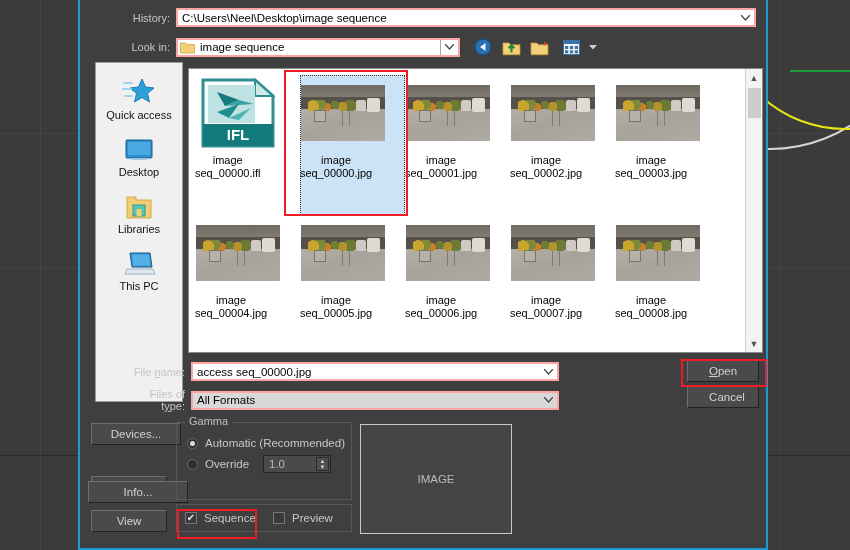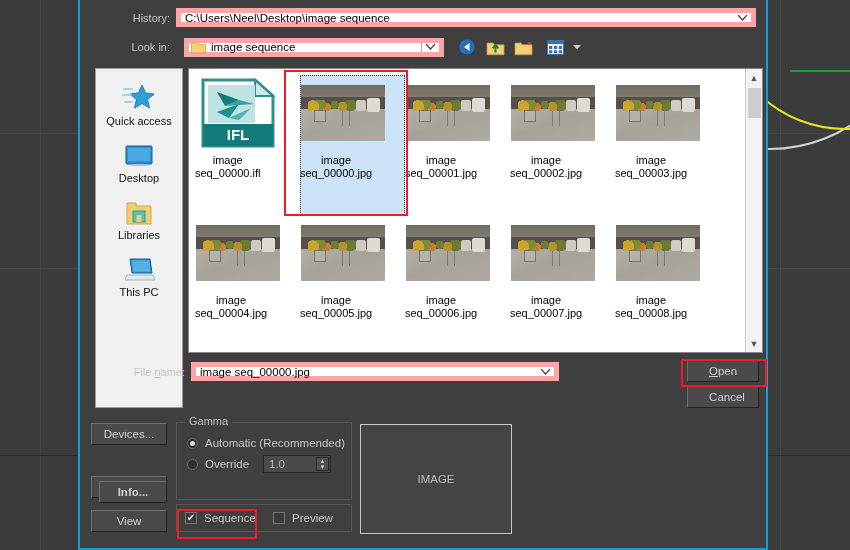--- a/index.html
+++ b/index.html
@@ -28,38 +28,38 @@
   .row { display:flex; align-items:center; }
   .lbl {
     color:#c4c4c4; font-size:11px; text-align:right;
     flex:0 0 auto;
     padding-left:48px;
   }
   u { text-decoration:underline; }
 
   
   .combo {
-    background:#fff; border:5px solid #fca5a5; height:19px;
+    background:#fff; border:2px solid #fca5a5; height:19px;
     display:flex; align-items:center; position:relative;
     font-size:11.5px; color:#000; padding-left:4px;
   }
   .combo.gray { background:#d8d8d8; }
   .combo .chev {
     position:absolute; right:0; top:0; bottom:0; width:18px;
     display:flex; align-items:center; justify-content:center;
     font-size:9px; color:#333;
   }
   .combo .chev svg { display:block; }
 
   
   .tbicon { width:22px; height:20px; display:flex; align-items:center; justify-content:center; cursor:pointer; }
 
   
   #places {
-    position:absolute; left:15px; top:74px; width:88px; height:340px;
+    position:absolute; left:15px; top:68px; width:88px; height:340px;
     background:#f0f0f0; border:1px solid #9a9a9a;
     display:flex; flex-direction:column; align-items:center; padding-top:10px;
   }
   .place { width:100%; display:flex; flex-direction:column; align-items:center; margin-bottom:9px; cursor:pointer; }
   .place .pico { height:34px; display:flex; align-items:flex-end; justify-content:center; }
   .place .plabel { font-size:11px; color:#111; margin-top:2px; text-align:center; line-height:12px; }
 
   
   #filelist {
     position:absolute; left:108px; top:74px; width:575px; height:285px;
@@ -207,21 +207,21 @@
       <span class="chev">
         <svg width="9" height="6" viewBox="0 0 9 6">
             <path d="M0 0 L4.5 5 L9 0" fill="none" stroke="#444" stroke-width="1.3"></path>
           </svg>
       </span>
     </div>
   </div>
 
   <div class="row" style="position:absolute; left:0; top:43px; width:100%;">
     <div class="lbl" style="width:90px;">Look in:</div>
-    <div class="combo" style="width:260px; margin-left:14px; padding-left:2px;">
+    <div class="combo" style="width:284px; margin-left:6px; padding-left:2px;">
       <span style="display:inline-flex;margin-right:5px;">
         <svg width="15" height="13" viewBox="0 0 15 13">
           <path d="M0.5 2 h5 l1.3 1.6 H14.5 v8.4 H0.5 Z" fill="#f5d27a" stroke="#c9a23f" stroke-width="0.8"></path>
         </svg>
       </span>
       <span>image sequence</span>
       <span class="chev" style="background:#fff;border-left:1px solid #aaa;">
         <svg width="9" height="6" viewBox="0 0 9 6">
             <path d="M0 0 L4.5 5 L9 0" fill="none" stroke="#444" stroke-width="1.3"></path>
           </svg>
@@ -502,38 +502,49 @@
       <div class="sb-arrow">▲</div>
       <div class="sb-thumb"></div>
       <div class="sb-track"></div>
       <div class="sb-arrow">▼</div>
     </div>
   </div>
 
   <div class="row" style="position:absolute; left:0; top:368px; width:100%;">
     <div class="lbl" style="width:105px;">File <u>n</u>ame:</div>
     <div class="combo" style="width:368px; margin-left:6px;">
-      <span>image seq_00000.jpg</span>
+      <span>access seq_00000.jpg</span>
       <span class="chev">
         <svg width="9" height="6" viewBox="0 0 9 6">
             <path d="M0 0 L4.5 5 L9 0" fill="none" stroke="#444" stroke-width="1.3"></path>
           </svg>
       </span>
     </div>
   </div>
 
+  <div class="row" style="position:absolute; left:0; top:394px; width:100%;">
+    <div class="lbl" style="width:105px;">Files of t<u>y</u>pe:</div>
+    <div class="combo gray" style="width:368px; margin-left:6px;">
+      <span>All Formats</span>
+      <span class="chev">
+        <svg width="9" height="6" viewBox="0 0 9 6">
+            <path d="M0 0 L4.5 5 L9 0" fill="none" stroke="#444" stroke-width="1.3"></path>
+          </svg>
+      </span>
+    </div>
+  </div>
 
   <div class="btn" style="position:absolute; left:607px; top:366px; width:72px; height:22px;">
     <span><u>O</u>pen</span>
   </div>
   <div class="btn" style="position:absolute; left:607px; top:392px; width:72px; height:22px;padding-left:8px;">Cancel</div>
 
-  <div class="btn" style="position:absolute; left:11px; top:429px; width:76px; height:22px;">Devices...</div>
+  <div class="btn" style="position:absolute; left:11px; top:429px; width:90px; height:22px;">Devices...</div>
   <div class="btn" style="position:absolute; left:11px; top:458px; width:76px; height:22px;margin-top:24px;">Setup...</div>
-  <div class="btn" style="position:absolute; left:19px; top:487px; width:68px; height:22px;font-weight:bold;">Info...</div>
+  <div class="btn" style="position:absolute; left:8px; top:487px; width:100px; height:22px;">Info...</div>
   <div class="btn" style="position:absolute; left:11px; top:516px; width:76px; height:22px;">View</div>
 
   <div class="groupbox" style="left:96px; top:428px; width:176px; height:78px;">
     <div class="grouptitle">Gamma</div>
     <div style="padding:14px 0 0 10px;">
       <div class="radio-row">
         <div class="radio">
             <div class="dot"></div>
           </div>
         <div class="rl">Automatic (Recommended)</div>

